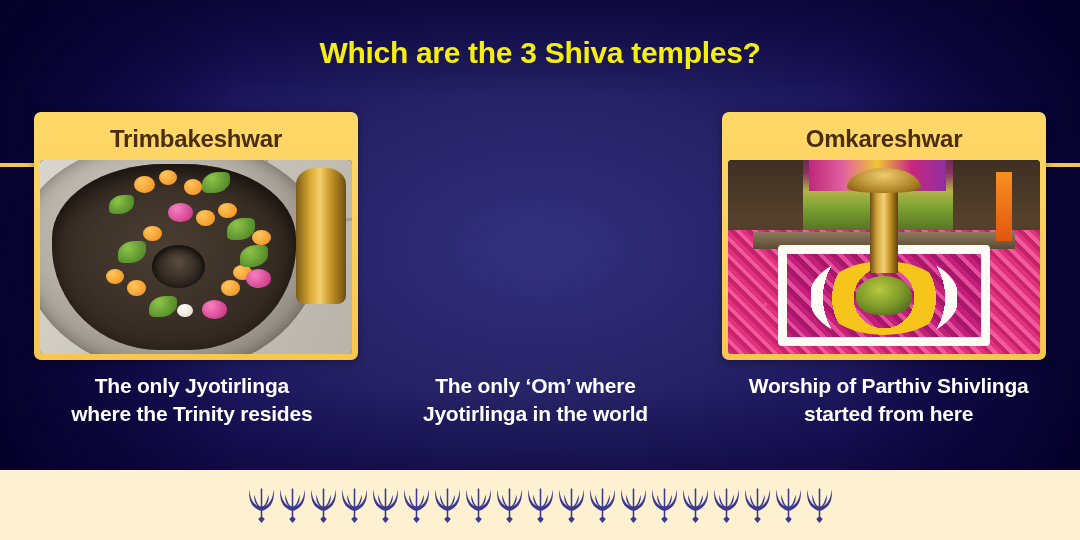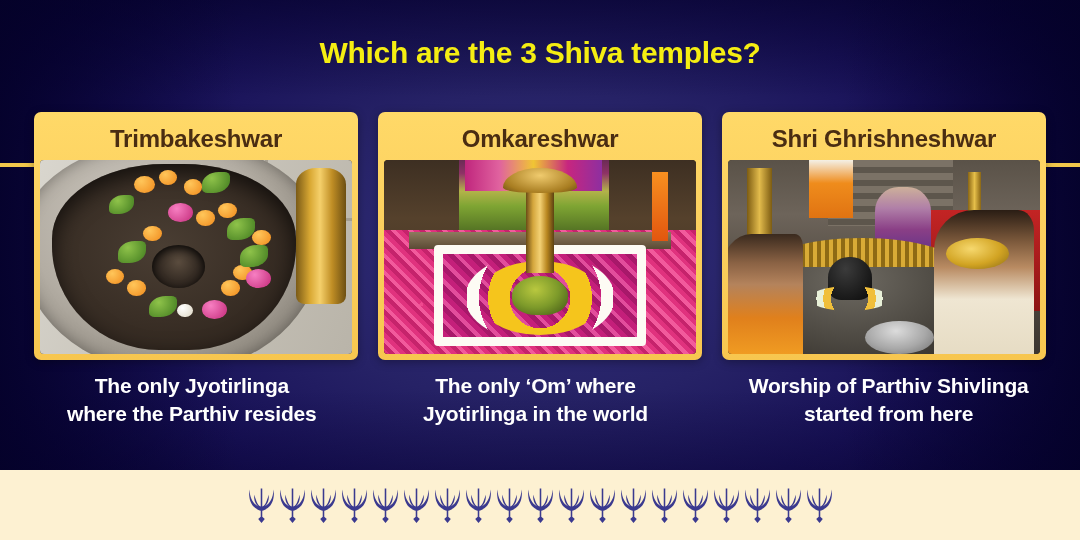--- a/index.html
+++ b/index.html
@@ -262,47 +262,27 @@
         <div class="p2-mat"></div>
         <div class="p2-ring-w"></div>
         <div class="p2-ring-y"></div>
         <div class="p2-linga"></div>
         <div class="p2-cobra"></div>
         <div class="p2-hood"></div>
         <div class="p2-flag"></div>
       </div>
     </div>
 
-    <div class="card">
-      <div class="card-head">Shri Ghrishneshwar</div>
-      <div class="card-photo">
-        <div class="p3-bg"></div>
-        <div class="p3-steps"></div>
-        <div class="p3-carpet"></div>
-        <div class="p3-saffron"></div>
-        <div class="p3-woman"></div>
-        <div class="p3-lamp"></div>
-        <div class="p3-platform"></div>
-        <div class="p3-railing"></div>
-        <div class="p3-linga"></div>
-        <div class="p3-garland"></div>
-        <div class="p3-staff"></div>
-        <div class="p3-priest-r"></div>
-        <div class="p3-plate"></div>
-        <div class="p3-devotee-l"></div>
-        <div class="p3-bowl"></div>
-      </div>
-    </div>
 
   </div>
 
   <div class="captions">
     <div class="caption c1">
       <div>The only Jyotirlinga</div>
-      <div>where the Parthiv resides</div>
+      <div>where the Trinity resides</div>
     </div>
     <div class="caption c2">
       <div>The only ‘Om’ where</div>
       <div>Jyotirlinga in the world</div>
     </div>
     <div class="caption c3">
       <div>Worship of Parthiv Shivlinga</div>
       <div>started from here</div>
     </div>
   </div>

